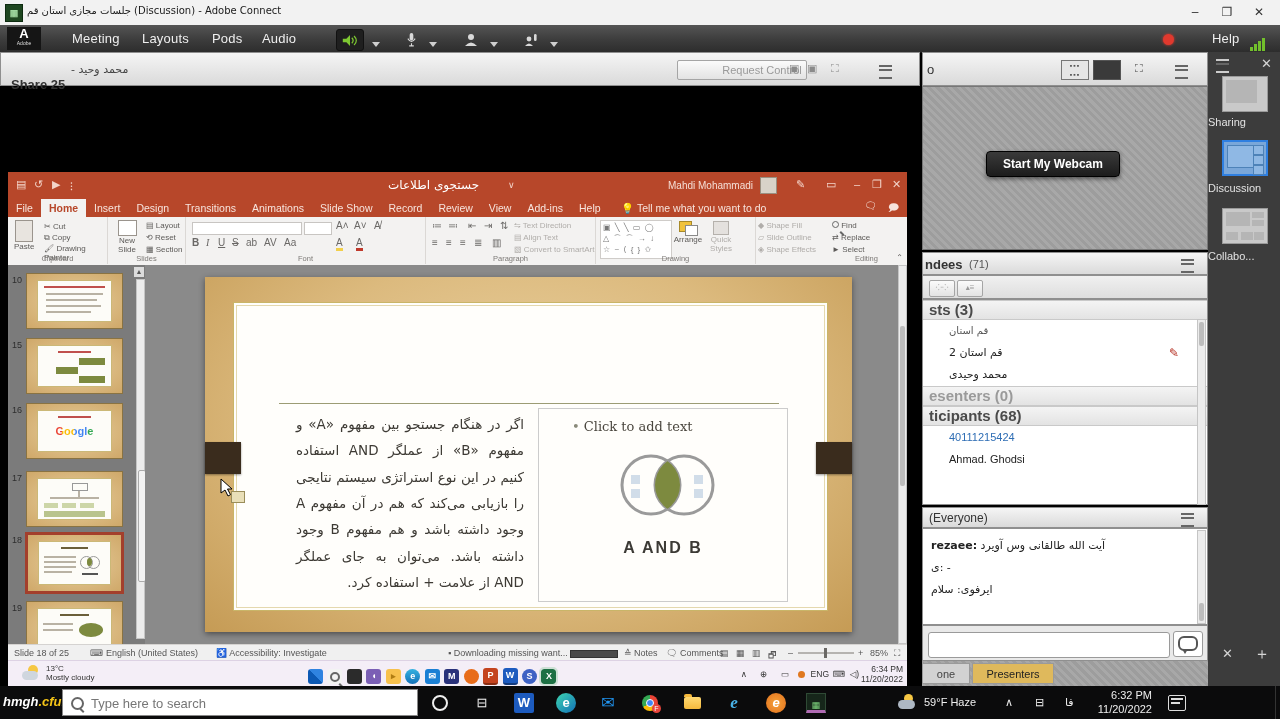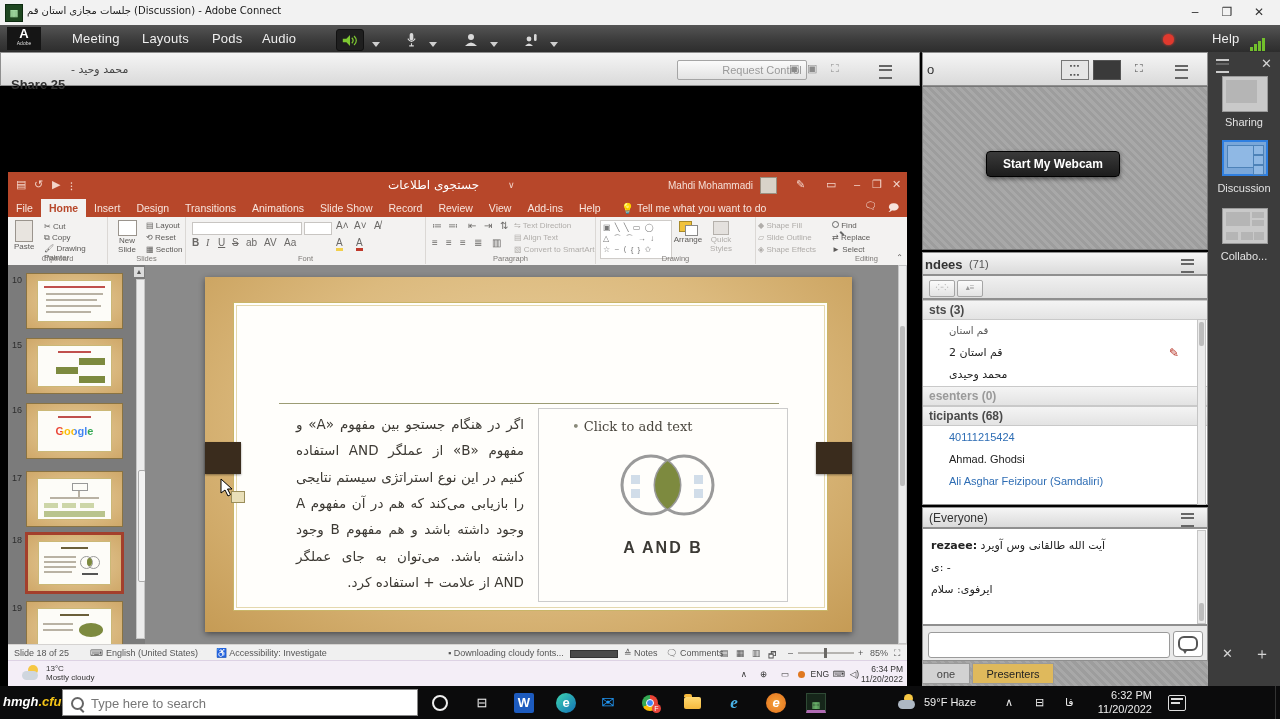--- a/index.html
+++ b/index.html
@@ -85,37 +85,37 @@
 
   
   .tanstrip{left:0;top:652px;width:920px;height:34px;background:linear-gradient(#e2c28c,#c9a160);}
 
   
   .rightpod{background:#fff;border:1px solid #8f8f8f;box-sizing:border-box;}
   .hatch{background:repeating-linear-gradient(45deg,#a8a8a8 0 3px,#9d9d9d 3px 6px);}
   .webcam-btn{background:linear-gradient(#3a3a3a,#1c1c1c);border:1px solid #000;border-radius:4px;color:#fff;
               font-weight:bold;font-size:12px;text-align:center;line-height:24px;box-shadow:0 2px 4px rgba(0,0,0,.5);}
   .sect{background:linear-gradient(#f4f4f4,#e3e3e3);border-top:1px solid #c9c9c9;border-bottom:1px solid #c9c9c9;
-        font-size:12px;font-weight:bold;color:#4a4a4a;line-height:18px;padding-left:6px;}
+        font-size:15px;font-weight:bold;color:#4a4a4a;line-height:18px;padding-left:6px;}
   .rowname{font-size:11px;color:#222;line-height:22px;padding-left:26px;white-space:nowrap;overflow:hidden;}
   .bluelink{color:#2e6db4;}
   .scrollv{position:absolute;width:9px;background:#ececec;border:1px solid #c5c5c5;box-sizing:border-box;}
   .scrollthumb{position:absolute;left:1px;width:5px;background:#bdbdbd;border-radius:2px;}
 
   
   .chatmsg{font-size:11px;color:#222;line-height:22px;padding:0 8px;white-space:nowrap;overflow:hidden;}
   .chat-input{position:absolute;background:#fff;border:1px solid #9a9a9a;border-radius:3px;}
   .bubble{position:absolute;width:16px;height:11px;border:2px solid #555;border-radius:6px;}
   .bubble:after{content:"";position:absolute;left:2px;bottom:-5px;width:0;height:0;border-left:3px solid transparent;border-right:3px solid transparent;border-top:5px solid #555;}
   .chattab{position:absolute;height:21px;font-size:11px;text-align:center;line-height:21px;border:1px solid #9a9a9a;box-sizing:border-box;}
 
   
   .dock{left:1208px;top:52px;width:72px;height:634px;background:#3c3c3c;}
   .dockthumb{position:absolute;left:14px;width:46px;height:36px;background:#c9c9c9;border:1px solid #9a9a9a;box-sizing:border-box;}
-  .docklabel{position:absolute;width:72px;text-align:center;font-size:11px;color:#e2e2e2;}
+  .docklabel{position:absolute;width:72px;font-size:11px;color:#e2e2e2;}
   .dockx{color:#d5d5d5;font-size:13px;}
 
   
   .taskbar{left:0;top:686px;width:1280px;height:33px;background:#0b0b0c;}
   .wm{font-style:italic;font-weight:bold;font-size:13px;}
   .searchbox{position:absolute;left:62px;top:3px;width:356px;height:27px;background:#fff;border:1px solid #888;box-sizing:border-box;}
   .mag{display:inline-block;width:9px;height:9px;border:2px solid #666;border-radius:50%;position:relative;}
   .mag:after{content:"";position:absolute;left:8px;top:9px;width:2px;height:5px;background:#666;transform:rotate(-45deg);}
   .tbicon{position:absolute;top:7px;width:20px;height:20px;text-align:center;line-height:20px;font-size:13px;}
   .ttray{font-size:11px;color:#eee;}
@@ -412,21 +412,21 @@
         <div class="scrollv" style="right:0;top:0;height:379px;">
           <div class="scrollthumb" style="top:60px;height:160px;"></div>
         </div>
       </div>
 
       <div class="abs statusbar">
         <span class="sb" style="left:6px;">Slide 18 of 25</span>
         <span class="sb" style="left:82px;">⌨</span>
         <span class="sb" style="left:98px;">English (United States)</span>
         <span class="sb" style="left:208px;">♿ <span>Accessibility: Investigate</span></span>
-        <span class="sb" style="left:440px;">▪ <span>Downloading cloudy fonts...</span></span>
+        <span class="sb" style="left:440px;">▪ <span>Downloading missing want...</span></span>
         <span class="sb" style="left:562px;top:5px;width:46px;height:6px;background:#4a4a4a;border:1px solid #333;"></span>
         <span class="sb" style="left:616px;">≙ <span>Notes</span></span>
         <span class="sb" style="left:658px;">🗨 <span>Comments</span></span>
         <span class="sb" style="left:712px;">▤</span>
         <span class="sb" style="left:728px;">▦</span>
         <span class="sb" style="left:744px;">▥</span>
         <span class="sb" style="left:760px;">🗗</span>
         <span class="sb" style="left:780px;">–</span>
         <span class="sb" style="left:790px;top:7px;width:56px;height:2px;background:#b5b3b0;">
             <span style="position:absolute;left:26px;top:-4px;width:3px;height:10px;background:#6a6865;"></span>
@@ -439,20 +439,35 @@
 
     <div class="abs inner-task">
       <div class="abs" style="left:14px;top:4px;width:20px;height:18px;">
         <div style="position:absolute;left:6px;top:0;width:10px;height:10px;background:#f6c744;border-radius:50%;"></div>
         <div style="position:absolute;left:0;top:6px;width:16px;height:9px;background:#cfd6de;border-radius:5px;"></div>
       </div>
       <div class="abs itw" style="left:38px;top:3px;">
         <div>13°C</div>
         <div>Mostly cloudy</div>
       </div>
+      <div class="abs" style="left:300px;top:6px;white-space:nowrap;">
+        <span class="ticon" style="background:linear-gradient(45deg,#0c59b4 50%,#2f83e0 50%);"></span>
+        <span class="ticon" style="background:#f3f3f3;"><span class="mag" style="width:6px;height:6px;margin-top:3px;"></span></span>
+        <span class="ticon" style="background:#2b2b2b;"></span>
+        <span class="ticon" style="background:#7b5fb5;">◖</span>
+        <span class="ticon" style="background:#f7c14d;color:#b07c12;">▸</span>
+        <span class="ticon" style="background:linear-gradient(#35b2e0,#1270b8);border-radius:50%;">e</span>
+        <span class="ticon" style="background:#1a7fd4;">✉</span>
+        <span class="ticon" style="background:#29317a;">M</span>
+        <span class="ticon" style="background:#e86c1a;border-radius:50%;"></span>
+        <span class="ticon" style="background:#c4431f;border-bottom:2px solid #8a2c12;">P</span>
+        <span class="ticon" style="background:#1d5bbf;border-bottom:2px solid #123a7d;">W</span>
+        <span class="ticon" style="background:#3e62c4;border-radius:50%;">S</span>
+        <span class="ticon" style="background:#1d7044;outline:2px solid #cfe0d6;">X</span>
+      </div>
       <div class="abs tray" style="right:160px;top:8px;">∧</div>
       <div class="abs tray" style="right:140px;top:8px;">⊕</div>
       <div class="abs tray" style="right:118px;top:8px;">▭</div>
       <div class="abs" style="right:102px;top:10px;width:7px;height:7px;border-radius:50%;background:#e07820;"></div>
       <div class="abs tray" style="right:78px;top:8px;">ENG</div>
       <div class="abs tray" style="right:62px;top:8px;">⌨</div>
       <div class="abs tray" style="right:48px;top:8px;">◁)</div>
       <div class="abs tray" style="right:4px;top:3px;text-align:right;line-height:1.2;">
         <div>6:34 PM</div>
         <div>11/20/2022</div>
@@ -490,21 +505,20 @@
       <div class="rowname fa" style="font-size:10px;color:#555;">قم استان</div>
       <div class="rowname fa" style="position:relative;">
         <span>قم استان 2</span>
         <span style="position:absolute;right:28px;top:0;color:#b3291c;font-size:12px;">✎</span>
       </div>
       <div class="rowname fa">محمد وحیدی</div>
       <div class="sect" style="color:#9a9a9a;">esenters (0)</div>
       <div class="sect">ticipants (68)</div>
       <div class="rowname bluelink">40111215424</div>
       <div class="rowname">Ahmad. Ghodsi</div>
-      <div class="rowname bluelink">Ali Asghar Feizipour (Samdaliri)</div>
       <div class="scrollv" style="right:1px;top:19px;height:186px;">
         <div class="scrollthumb" style="top:2px;height:24px;"></div>
       </div>
     </div>
   </div>
 
   <div class="abs" style="left:922px;top:507px;width:286px;height:179px;">
     <div class="abs pod-header" style="left:0;top:0;width:286px;height:21px;">
       <span class="abs pod-title" style="left:6px;top:3px;font-weight:normal;font-size:12px;">(Everyone)</span>
       <span class="abs" style="left:258px;top:5px;"><span class="hamburger"></span></span>

